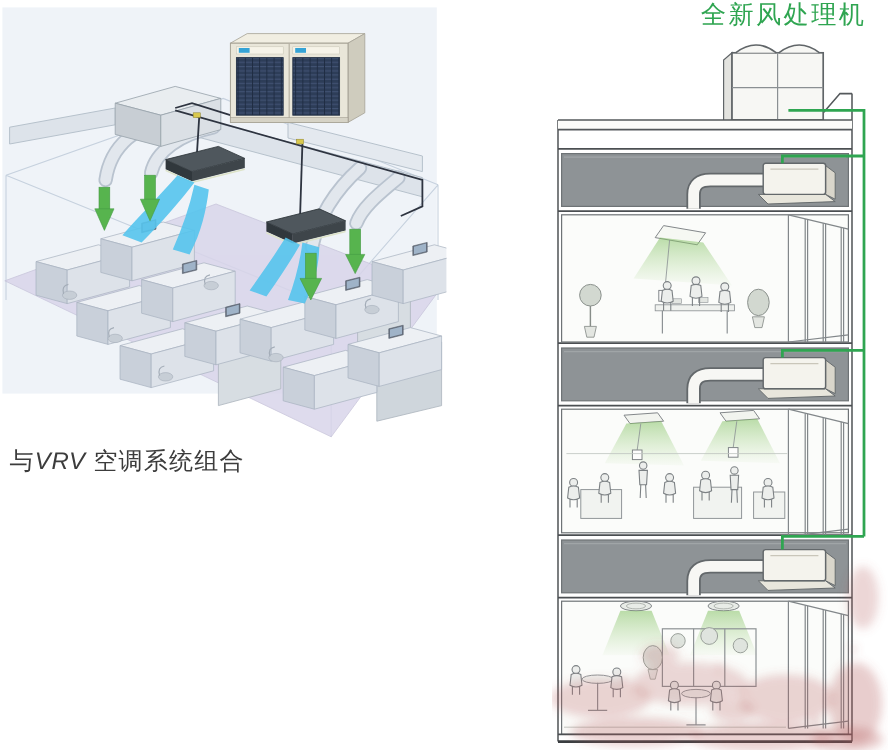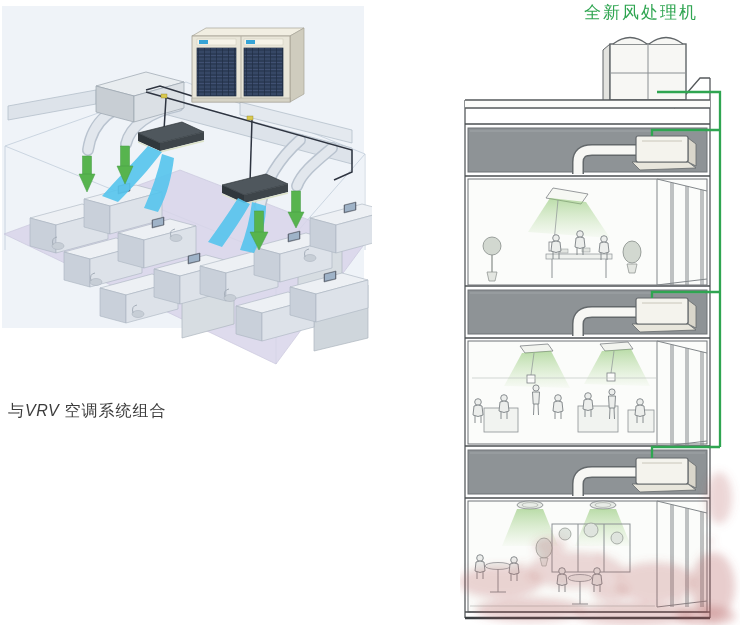--- a/index.html
+++ b/index.html
@@ -3,26 +3,26 @@
 <meta charset="utf-8">
 <style>
   html,body{margin:0;padding:0;background:#ffffff;}
   .canvas{
     position:relative;width:740px;height:625px;background:#ffffff;overflow:hidden;
     font-family:"Liberation Sans","DejaVu Sans",sans-serif;
   }
   .left-figure{position:absolute;left:0;top:6px;width:372px;height:380px;}
   .right-figure{position:absolute;left:460px;top:26px;width:280px;height:599px;}
   .left-caption{
-    position:absolute;left:8px;top:400px;font-size:16px;line-height:22px;
+    position:absolute;left:8px;top:374px;font-size:20px;line-height:22px;
     color:var(--caption-text,#3c3c3c);letter-spacing:1px;white-space:nowrap;
   }
   .left-caption .brand{font-style:italic;letter-spacing:0.5px;}
   .right-label{
-    position:absolute;left:584px;top:3px;font-size:17px;line-height:20px;
+    position:absolute;left:584px;top:3px;font-size:21px;line-height:20px;
     color:var(--accent-green,#2fa551);letter-spacing:2px;white-space:nowrap;font-weight:500;
   }
   svg{display:block;}
 </style>
 </head>
 <body>
 
 <div class="canvas">
 
   <div class="left-figure">

